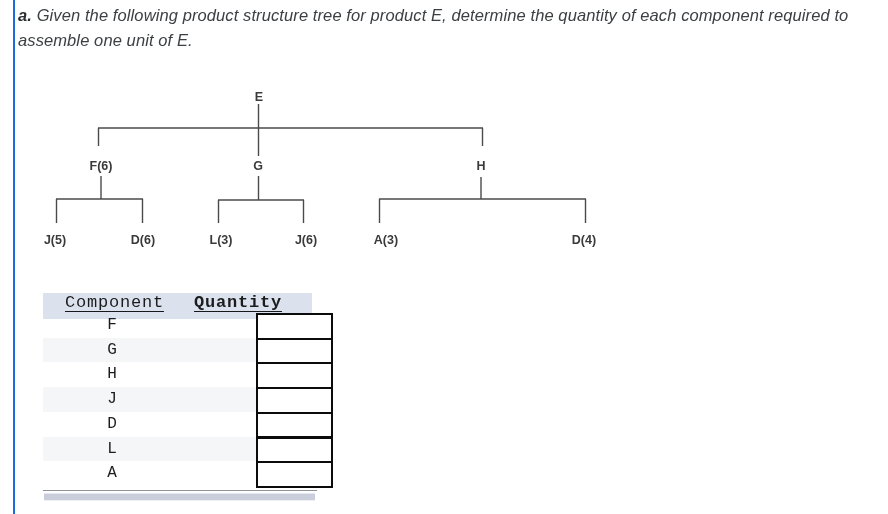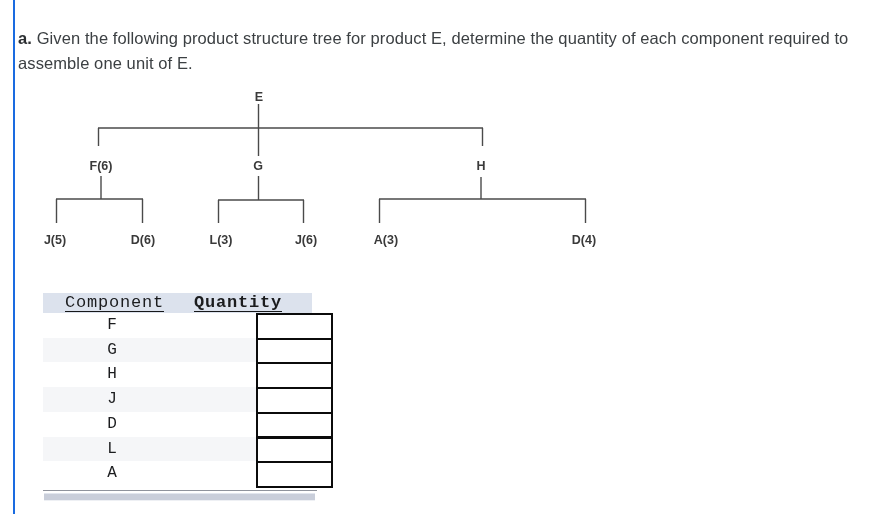--- a/index.html
+++ b/index.html
@@ -10,41 +10,42 @@
     overflow: hidden;
   }
   .page { position: relative; width: 888px; height: 514px; background: #fff; }
 
   .quote-bar {
     position: absolute; left: 13px; top: 0; width: 2px; height: 514px;
     background: #1a6be0;
   }
 
   .question {
-    position: absolute; left: 18px; top: 26px; width: 856px;
+    position: absolute; left: 18px; top: 3px; width: 856px;
     font-size: 16.5px; line-height: 24.5px; color: #3c4043;
     letter-spacing: 0.1px;
+    font-style: italic;
   }
   .question b { font-weight: 700; color: #2b2e31; }
 
   svg.tree { position: absolute; left: 0; top: 85px; }
   svg.tree line { stroke: #4a4a4a; stroke-width: 1.4; }
   svg.tree text {
     font-family: "Liberation Sans", sans-serif;
     font-size: 12.5px; font-weight: 600; fill: #3a3a3a;
     text-anchor: middle;
   }
 
   .answer-table {
     position: absolute; left: 43px; top: 293px; width: 269px; height: 193px;
     font-family: "Liberation Mono", "DejaVu Sans Mono", monospace;
     color: #1b1c1e;
   }
   .t-header {
-    position: absolute; left: 0; top: 0; width: 269px; height: 20px;
+    position: absolute; left: 0; top: 0; width: 269px; height: 26px;
     background: #dce2ed;
     font-size: 17px; letter-spacing: 0.8px;
   }
   .t-header .h-cell {
     position: absolute; top: 1px; height: 17px; line-height: 17px;
     border-bottom: 1.5px solid #17181a; white-space: nowrap;
   }
   .h-component { left: 22px; }
   .h-quantity  { left: 151px; font-weight: bold; }
 

